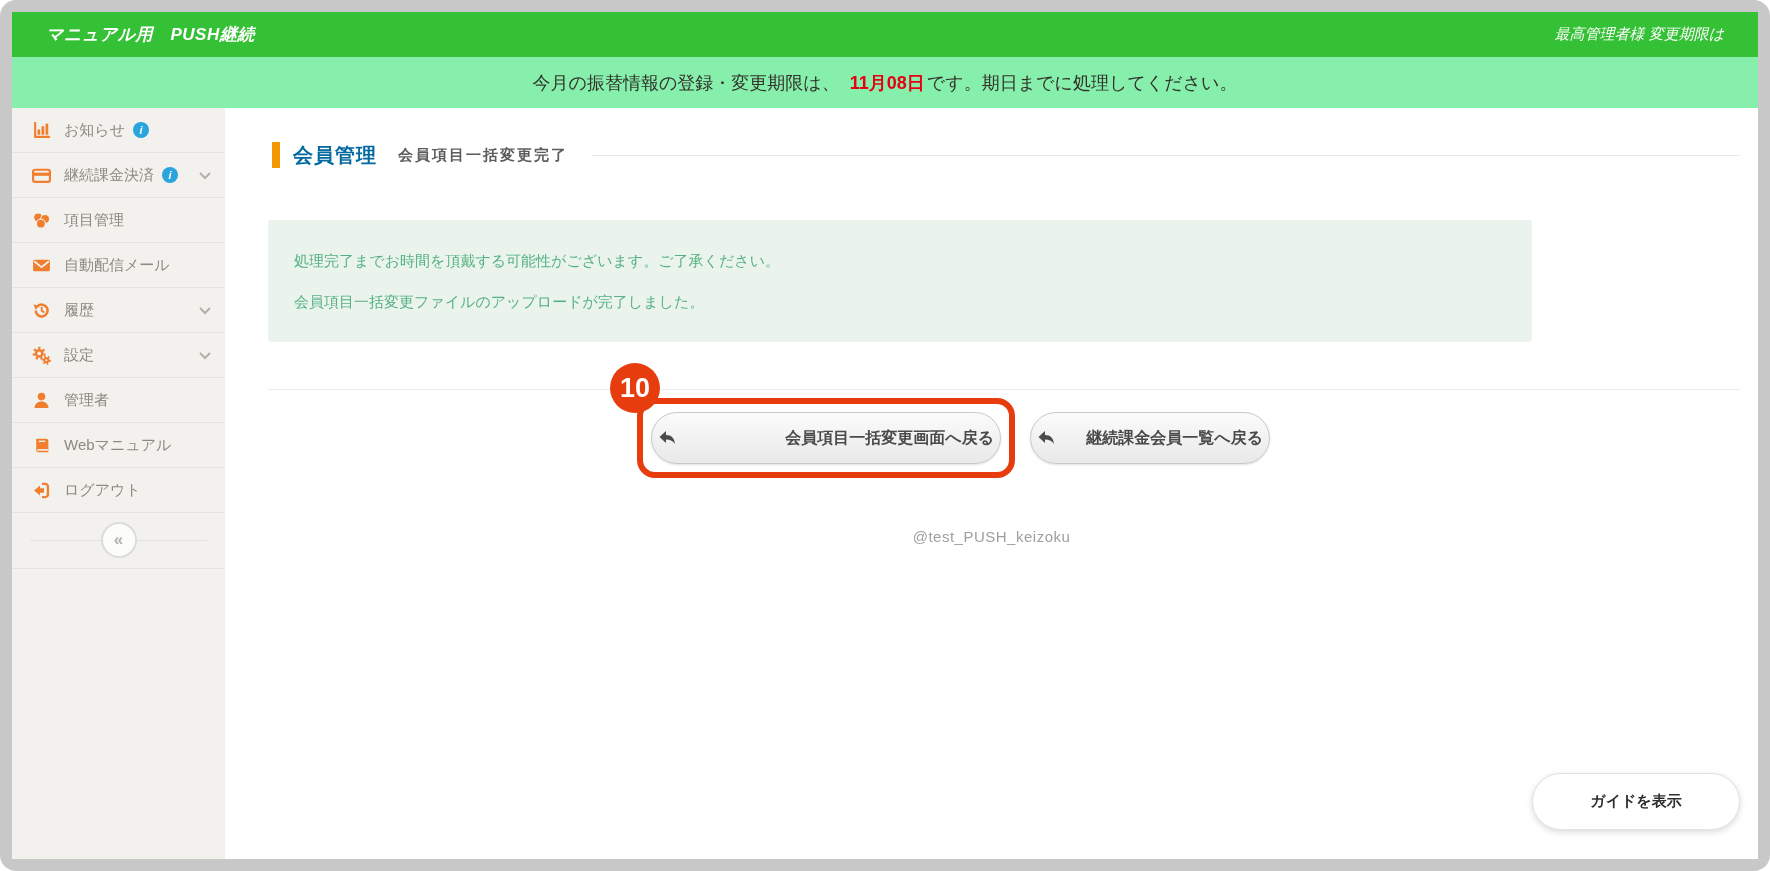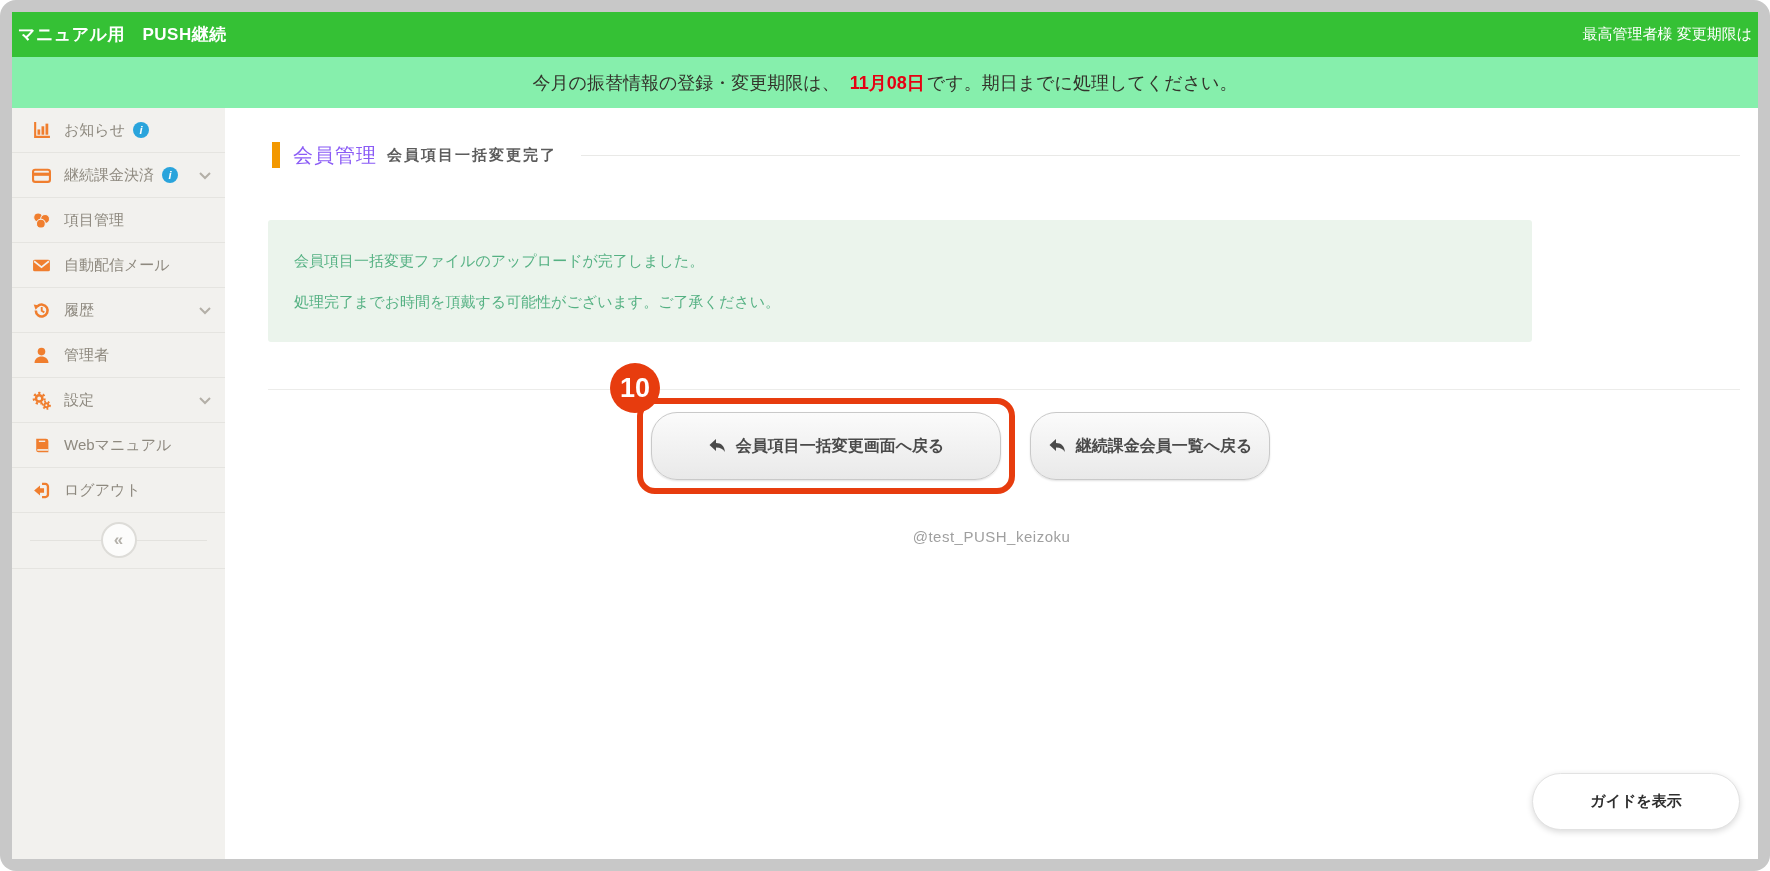--- a/index.html
+++ b/index.html
@@ -21,21 +21,22 @@
     background:#ffffff;
     display:flex; flex-direction:column;
     overflow:hidden;
   }
   
   .topbar {
     flex:0 0 45px;
     background:#35c135;
     color:#ffffff;
     display:flex; align-items:center; justify-content:space-between;
-    padding:0 6px;
+    padding:0 34px;
+    font-style:italic;
   }
   .topbar .app-title { font-size:17px; font-weight:bold; letter-spacing:0.5px; }
   .topbar .login-status { font-size:15px; }
   
   .notice {
     flex:0 0 51px;
     background:#86efac;
     display:flex; align-items:center; justify-content:center;
     font-size:18px; color:#33332b;
   }
@@ -79,49 +80,49 @@
     cursor:pointer; padding:0;
   }
   
   .main { flex:1; position:relative; background:#ffffff; }
   .section-head {
     display:flex; align-items:center;
     margin:33px 18px 0 47px;
     height:28px;
   }
   .title-bar { width:8px; height:26px; background:#f39800; margin-right:13px; }
-  .section-title { font-size:20px; font-weight:normal; color:#8b5cf6; margin-right:10px; letter-spacing:1px; }
+  .section-title { font-size:20px; font-weight:bold; color:#0369a1; margin-right:21px; letter-spacing:1px; }
   .section-subtitle { font-size:15px; font-weight:bold; color:#5c5c5c; letter-spacing:2px; }
   .head-rule { flex:1; height:1px; background:#e9e9e7; margin-left:24px; }
   .message-box {
     margin:51px 0 0 43px;
     width:1264px;
     background:#ebf4ec;
     border-radius:3px;
     padding:30px 26px;
     color:#55b183; font-size:15px;
   }
   .message-box p { margin:0; line-height:21px; }
   .message-box p + p { margin-top:20px; }
   .divider { margin:47px 18px 0 43px; height:1px; background:#ececea; }
   .buttons-row { display:flex; align-items:flex-start; margin:8px 0 0 412px; }
   .annot-rect {
     border:6px solid #e73c0e;
     border-radius:18px;
     padding:8px;
   }
   .btn-back {
-    height:68px;
+    height:52px;
     border-radius:26px;
     border:1px solid #c9c9c9;
     background:linear-gradient(#fbfbfb,#e9e9e9);
     box-shadow:0 1px 2px rgba(0,0,0,0.12);
     font-size:16px; font-weight:bold; color:#4a4a4a;
     font-family:inherit;
-    display:flex; align-items:center; justify-content:center; gap:10px;
+    display:flex; align-items:center; justify-content:space-between; gap:10px;
     cursor:pointer;
   }
   .btn-primary-back { width:350px; }
   .btn-list-back { width:240px; margin-left:15px; margin-top:14px; }
   .step-badge {
     position:absolute; left:385px; top:255px;
     width:50px; height:50px; border-radius:50%;
     background:#e73c0e; color:#ffffff;
     font-size:27px; font-weight:bold;
     display:flex; align-items:center; justify-content:center;
@@ -234,51 +235,51 @@
           <span class="chev">
             <svg width="12" height="9" viewBox="0 0 12 9">
                 <polyline points="1,2 6,7 11,2" fill="none" stroke="#b3afa7" stroke-width="2"></polyline>
               </svg>
           </span>
         </div>
 
         <div class="nav-item">
           <span class="nav-icon">
             <svg width="19" height="19" viewBox="0 0 18 18">
-                <g fill="#f07e2e">
-                  <circle cx="9" cy="5.3" r="3.6"></circle>
-                  <path d="M2.4 16c0-3.7 3-6.1 6.6-6.1s6.6 2.4 6.6 6.1z"></path>
-                </g>
-              </svg>
-          </span>
-          <span>管理者</span>
-        </div>
-
-        <div class="nav-item">
-          <span class="nav-icon">
-            <svg width="19" height="19" viewBox="0 0 18 18">
                 <g fill="none" stroke="#f07e2e">
                   <circle cx="6.8" cy="7" r="3" stroke-width="2.4"></circle>
                   <circle cx="6.8" cy="7" r="5.1" stroke-width="2.2" stroke-dasharray="2.1 2.4"></circle>
                   <circle cx="13.6" cy="13.5" r="1.9" stroke-width="1.9"></circle>
                   <circle cx="13.6" cy="13.5" r="3.4" stroke-width="1.8" stroke-dasharray="1.6 1.8"></circle>
                 </g>
               </svg>
           </span>
           <span>設定</span>
           <span class="chev">
             <svg width="12" height="9" viewBox="0 0 12 9">
                 <polyline points="1,2 6,7 11,2" fill="none" stroke="#b3afa7" stroke-width="2"></polyline>
               </svg>
           </span>
         </div>
 
         <div class="nav-item">
           <span class="nav-icon">
             <svg width="19" height="19" viewBox="0 0 18 18">
+                <g fill="#f07e2e">
+                  <circle cx="9" cy="5.3" r="3.6"></circle>
+                  <path d="M2.4 16c0-3.7 3-6.1 6.6-6.1s6.6 2.4 6.6 6.1z"></path>
+                </g>
+              </svg>
+          </span>
+          <span>管理者</span>
+        </div>
+
+        <div class="nav-item">
+          <span class="nav-icon">
+            <svg width="19" height="19" viewBox="0 0 18 18">
                 <path d="M4 2.5h9.3a2.2 2.2 0 0 1 2.2 2.2v10.8H6.2A2.2 2.2 0 0 1 4 13.3z" fill="#f07e2e"></path>
                 <path d="M5 13.2h10.5" stroke="#f2f1ee" stroke-width="1.5" fill="none"></path>
                 <path d="M6.5 5h6" stroke="#f2f1ee" stroke-width="1.3" fill="none"></path>
               </svg>
           </span>
           <span>Webマニュアル</span>
         </div>
 
         <div class="nav-item">
           <span class="nav-icon">
@@ -301,22 +302,22 @@
       <main class="main">
 
         <div class="section-head">
           <span class="title-bar"></span>
           <span class="section-title">会員管理</span>
           <span class="section-subtitle">会員項目一括変更完了</span>
           <span class="head-rule"></span>
         </div>
 
         <div class="message-box">
+          <p>処理完了までお時間を頂戴する可能性がございます。ご了承ください。</p>
           <p>会員項目一括変更ファイルのアップロードが完了しました。</p>
-          <p>処理完了までお時間を頂戴する可能性がございます。ご了承ください。</p>
         </div>
 
         <div class="divider"></div>
 
         <div class="step-badge">10</div>
 
         <div class="buttons-row">
           <div class="annot-rect">
             <button class="btn-back btn-primary-back">
               <span>

